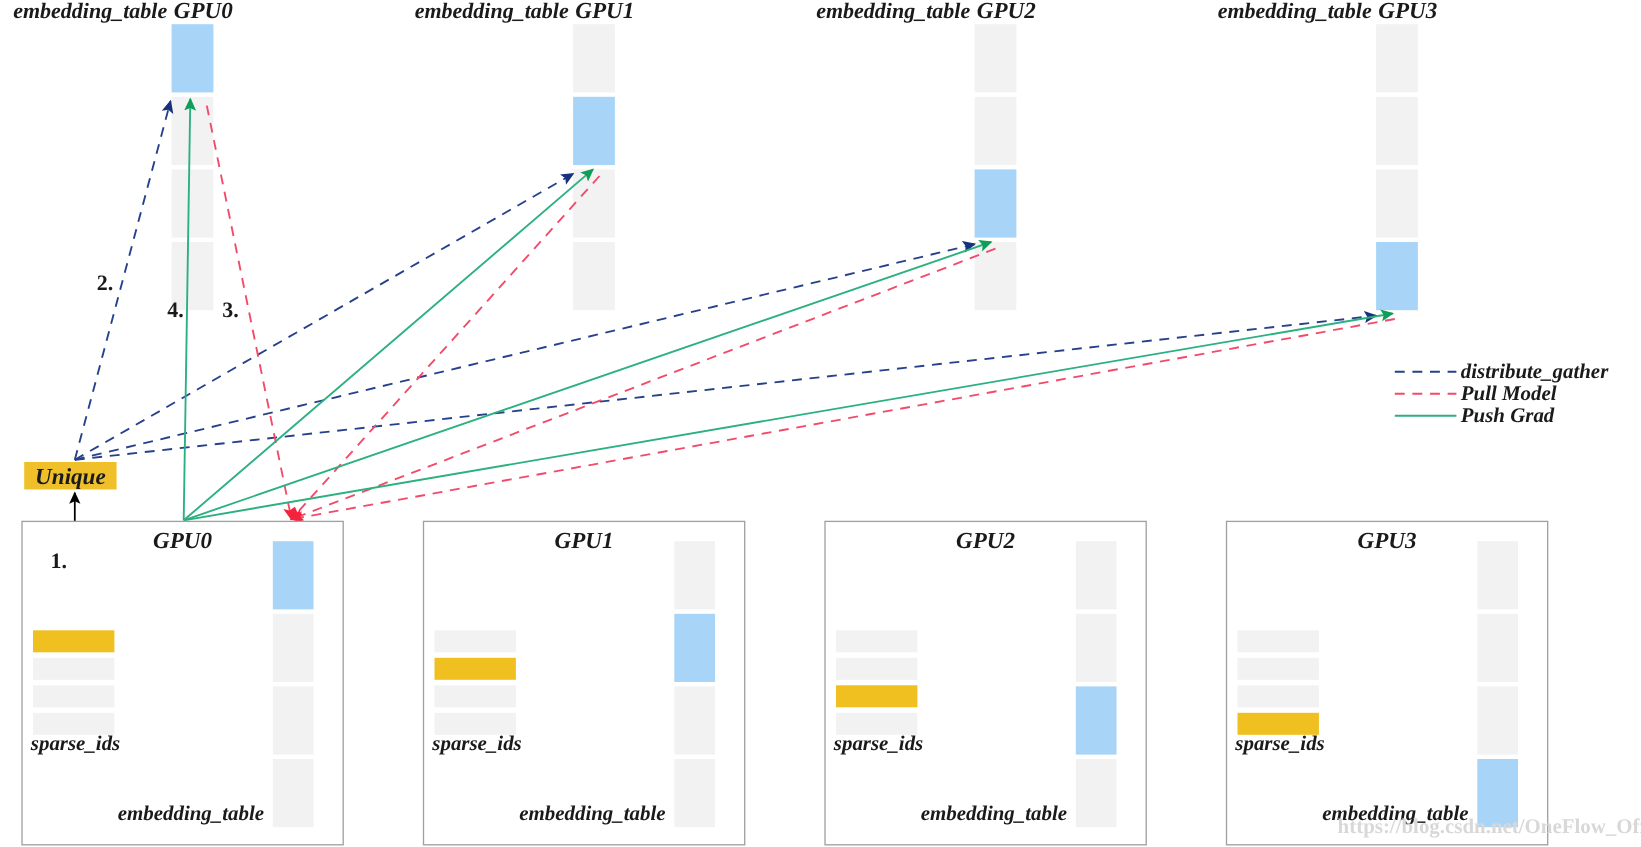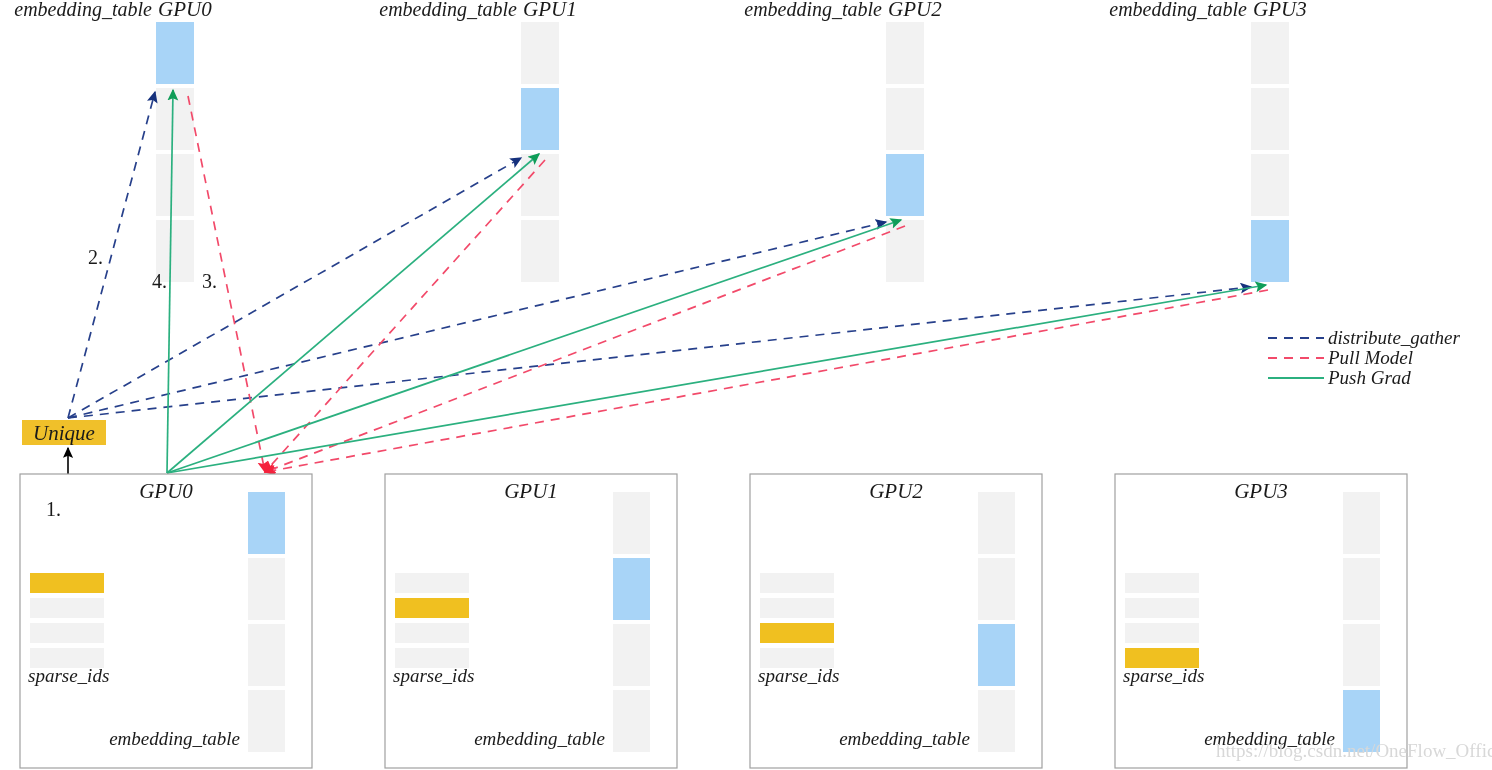--- a/index.html
+++ b/index.html
@@ -1,18 +1,18 @@
 <!DOCTYPE html>
 <html><head>
 <meta charset="utf-8">
 <style>
   html,body{margin:0;padding:0;background:#ffffff;}
   body{width:1492px;height:770px;overflow:hidden;
        font-family:"Liberation Serif", serif;}
-  #stage{position:relative;width:1492px;height:686px;}
+  #stage{position:relative;width:1492px;height:686px;font-weight:bold;}
   svg#diagram{position:absolute;left:0;top:0;width:1492px;height:770px;}
 </style>
 </head>
 <body>
 
 <div id="stage">
   <svg id="diagram" viewBox="0 0 1492 770">
     <defs>
       <marker id="ah-blue" markerWidth="9" markerHeight="9" refX="6.2" refY="3.2" orient="auto">
         <path d="M0,0 L7,3.2 L0,6.4 L1.4,3.2 Z" fill="#16317d"></path>

